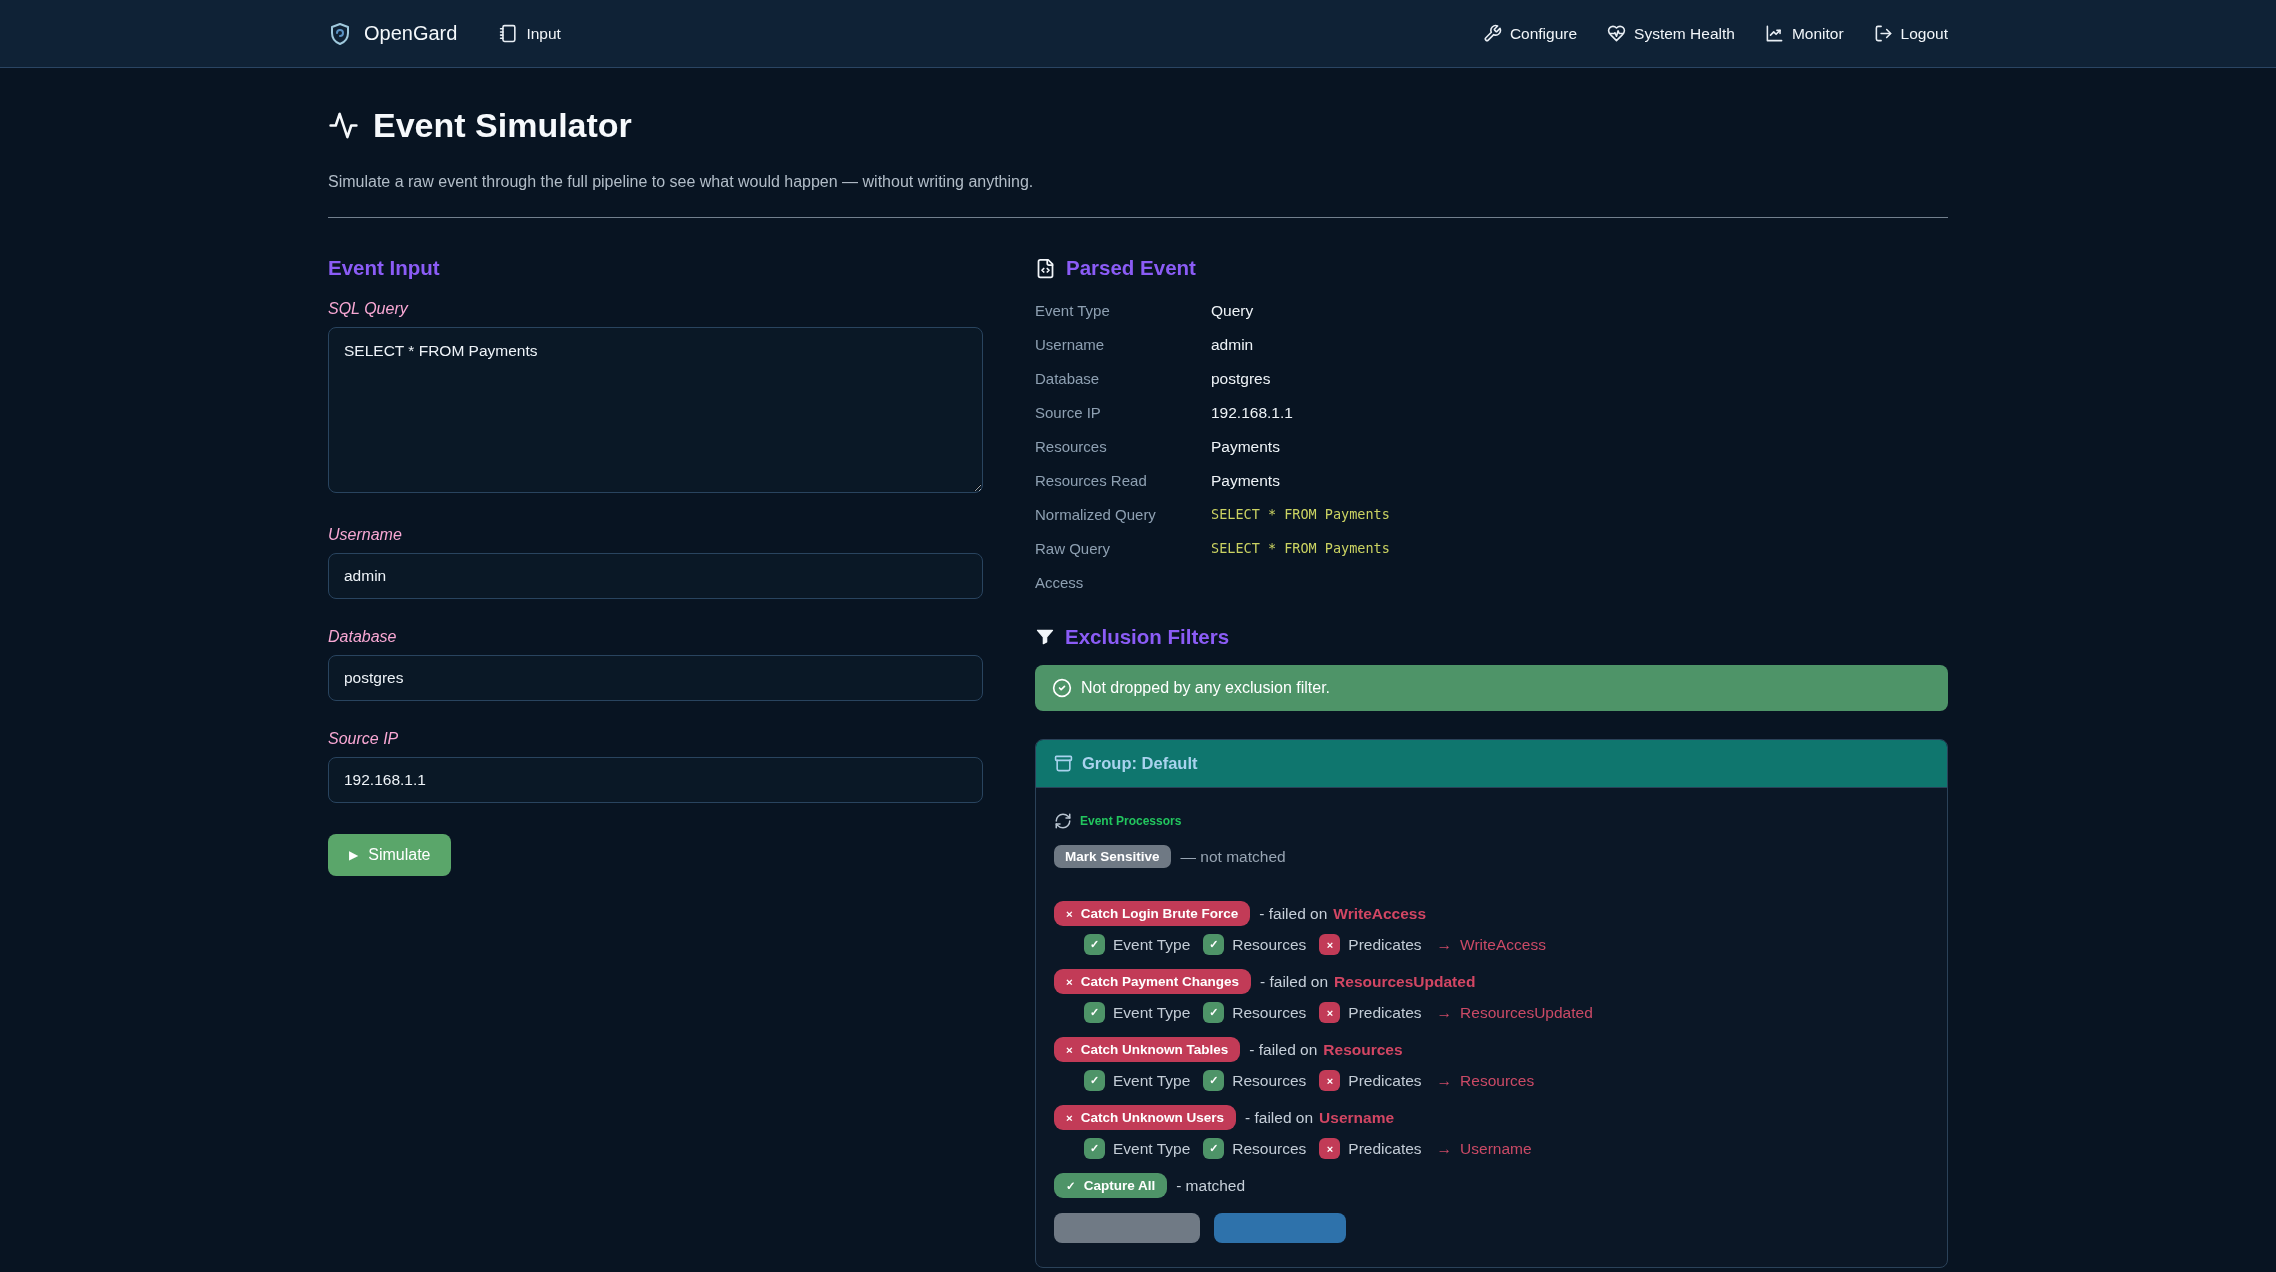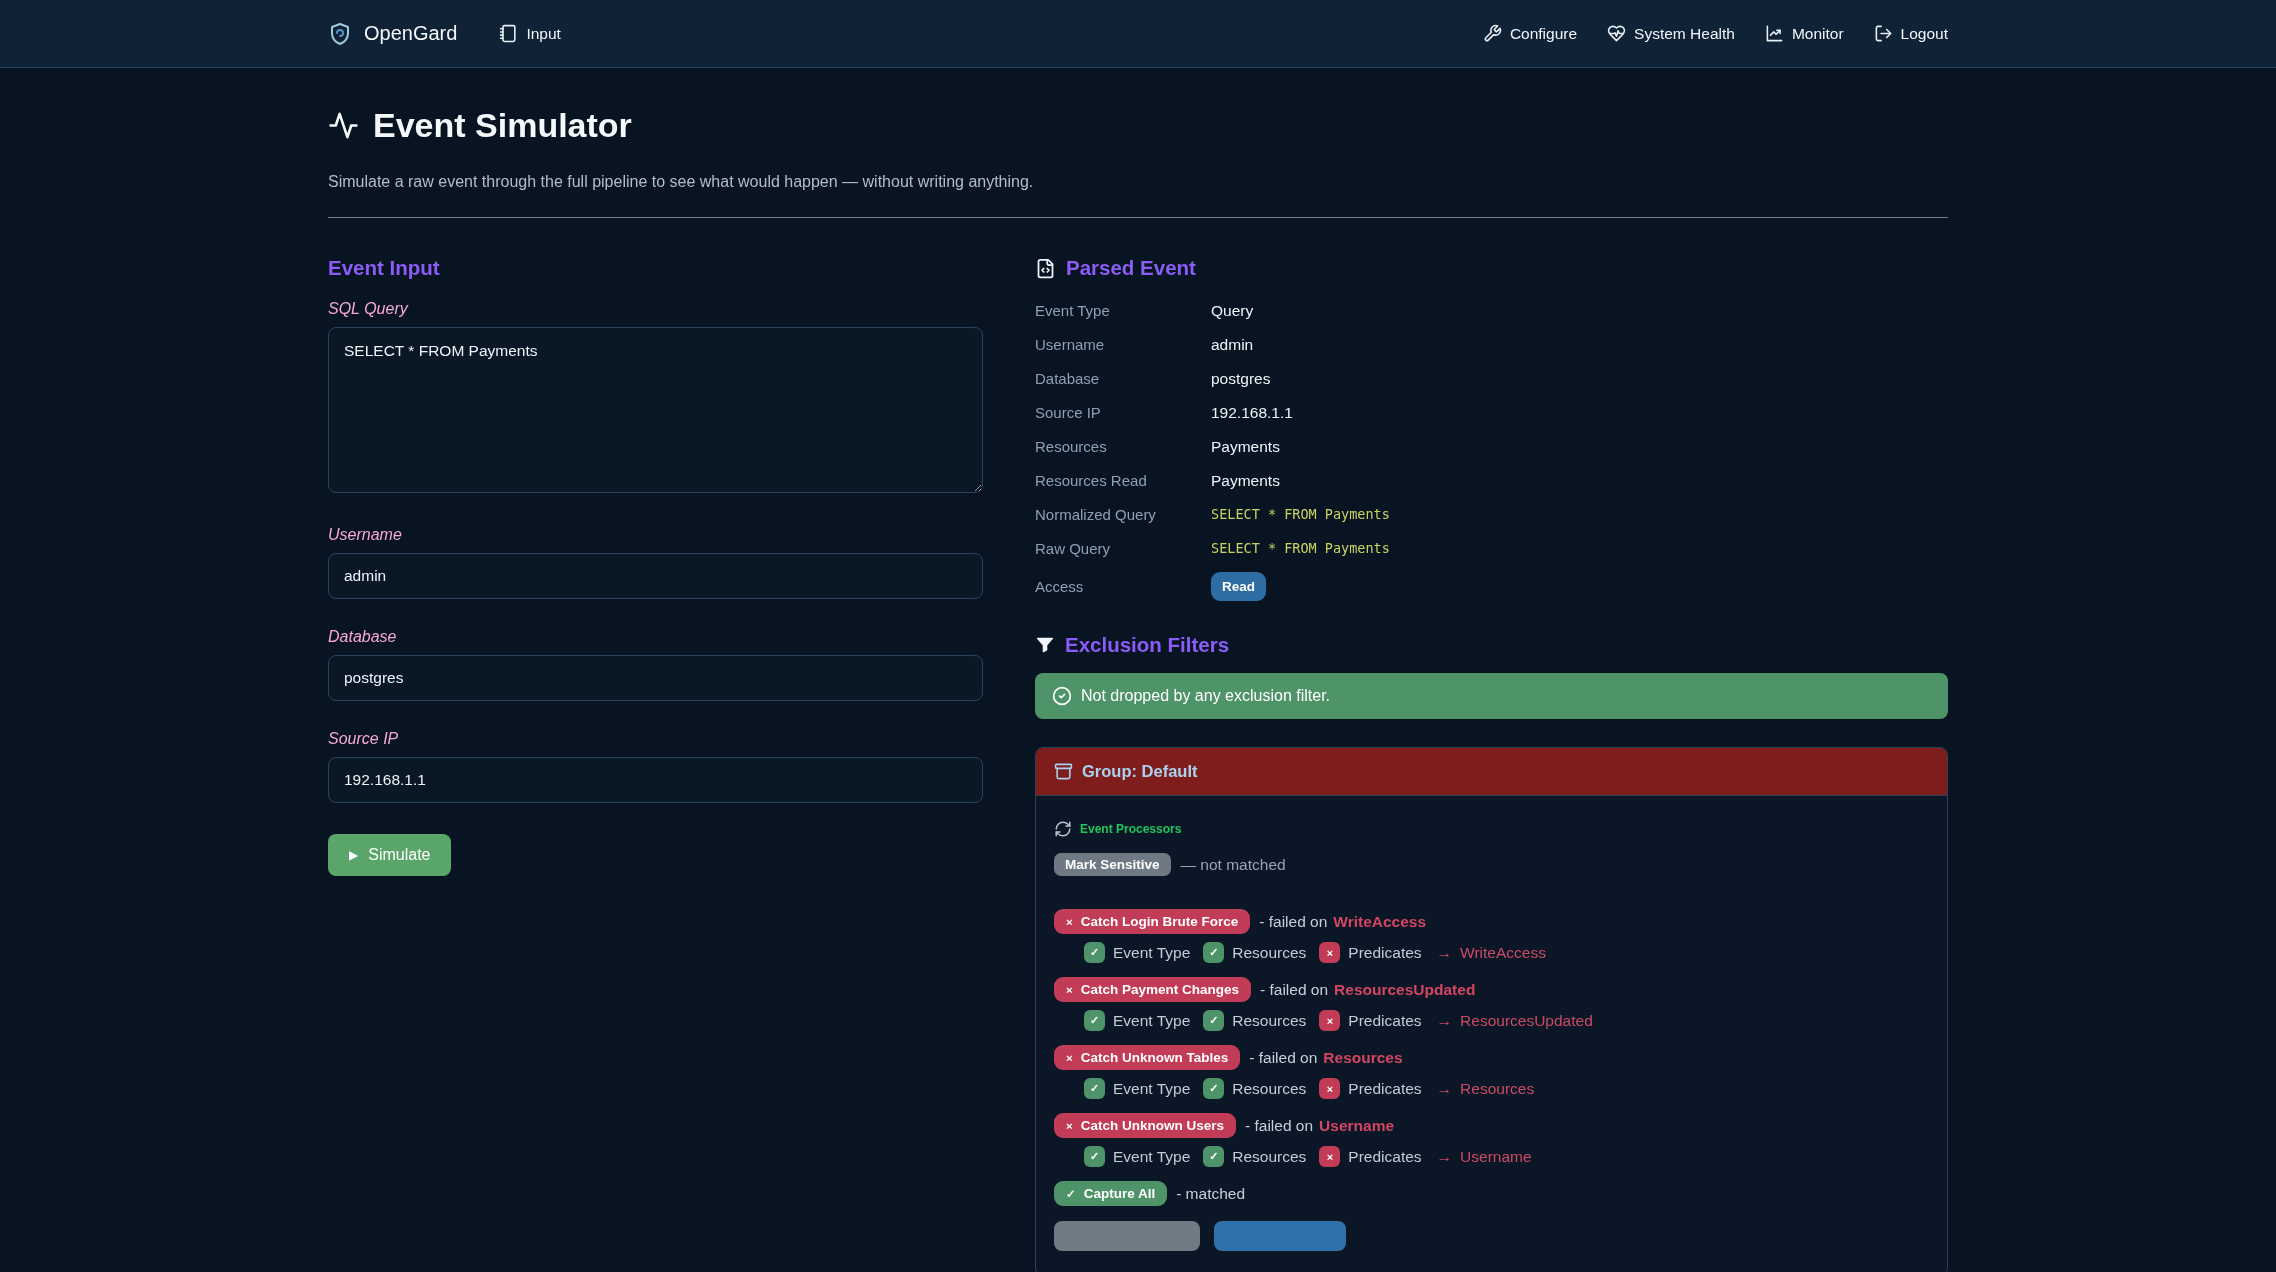--- a/index.html
+++ b/index.html
@@ -123,21 +123,21 @@
 
   
   .group-card {
     margin-top: 28px;
     background: #0b1726;
     border: 1px solid #2b4259;
     border-radius: 8px;
     overflow: hidden;
   }
   .group-header {
-    background: #7f1d1d;
+    background: #0f766e;
     border-bottom: 1px solid #2b4259;
     padding: 14px 18px;
     display: flex; align-items: center; gap: 9px;
     color: #a9d3ee; font-size: 16.5px; font-weight: 700;
   }
   .group-body { padding: 24px 18px 24px 18px; }
   h3.sub-h {
     font-size: 12px; font-weight: 600; color: #22c55e;
     display: flex; align-items: center; gap: 8px;
     margin-bottom: 15px;
@@ -320,23 +320,20 @@
         <div class="kv-value">192.168.1.1</div>
         <div class="kv-label">Resources</div>
         <div class="kv-value">Payments</div>
         <div class="kv-label">Resources Read</div>
         <div class="kv-value">Payments</div>
         <div class="kv-label">Normalized Query</div>
         <div class="kv-value code">SELECT * FROM Payments</div>
         <div class="kv-label">Raw Query</div>
         <div class="kv-value code">SELECT * FROM Payments</div>
         <div class="kv-label">Access</div>
-        <div class="kv-value">
-          <span class="badge-read">Read</span>
-        </div>
       </div>
 
       <h2 class="section-h excl-h">
         <span>
           <svg width="20" height="20" viewBox="0 0 24 24" fill="#f2f6fa" stroke="#f2f6fa" stroke-width="1.5" stroke-linejoin="round">
             <path d="M3 4h18l-7 8v6l-4 2v-8L3 4z"></path>
           </svg>
         </span>
         <span>Exclusion Filters</span>
       </h2>

